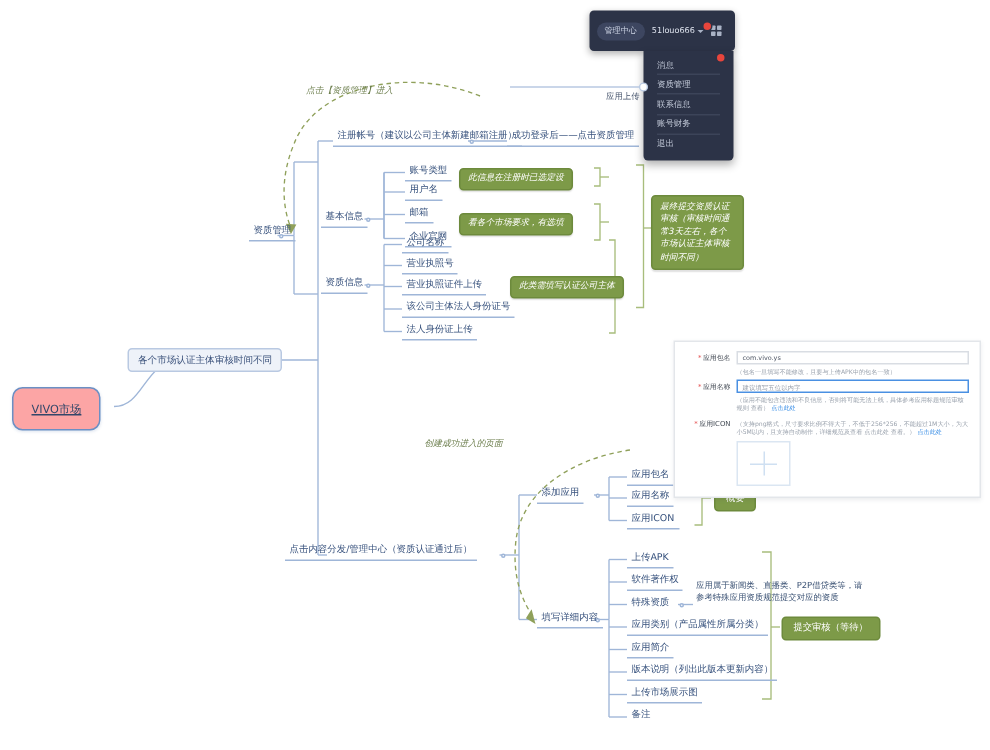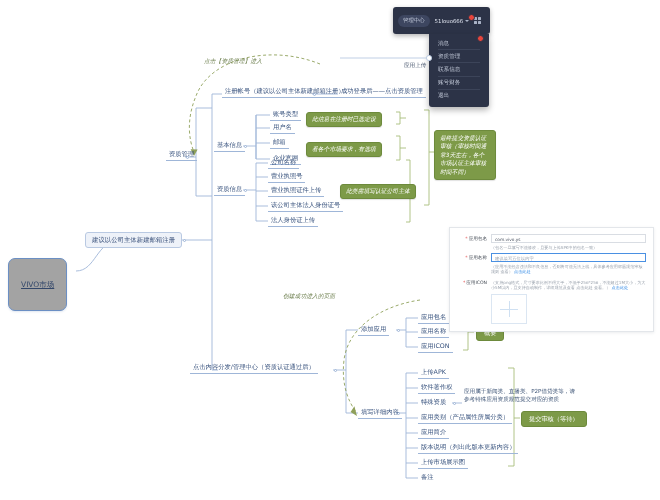--- a/index.html
+++ b/index.html
@@ -23,24 +23,24 @@
 
   
   .node {
     position: absolute;
     font-size: 6.2px;
     line-height: 1.25;
     color: #2f4561;
     white-space: nowrap;
   }
   .root {
-    background: #a3a3a3;
+    background: #fca5a5;
     border: 1.2px solid #6b8fc4;
     border-radius: 7px;
-    padding: 21px 12px;
+    padding: 9px 12px;
     font-size: 7.5px;
     color: #33476a;
     box-shadow: 0 1px 2px rgba(90,120,170,.18);
     text-decoration: underline;
   }
   .lvl1 {
     background: #eef2f9;
     border: 1px solid #b9c9e2;
     border-radius: 3px;
     padding: 3px 6px;
@@ -314,21 +314,21 @@
   <div class="bullet" style="left:334px; top:368.5px;"></div>
   <div class="bullet" style="left:397px; top:328.5px;"></div>
   <div class="bullet" style="left:397px; top:411.5px;"></div>
   <div class="bullet" style="left:453px; top:401.5px;"></div>
 
   <div class="node root" style="left:8px; top:258px;">
     <span>VIVO市场</span>
   </div>
 
   <div class="node lvl1" style="left:85px; top:232px;">
-    <span>建议以公司主体新建邮箱注册</span>
+    <span>各个市场认证主体审核时间不同</span>
   </div>
 
   <div class="node branchlabel" style="left:222px; top:85px;">
     <span>注册帐号（建议以公司主体新建邮箱注册）</span>
   </div>
 
   <div class="node branchlabel" style="left:338px; top:85px;">
     <span>成功登录后——点击资质管理</span>
   </div>
 

